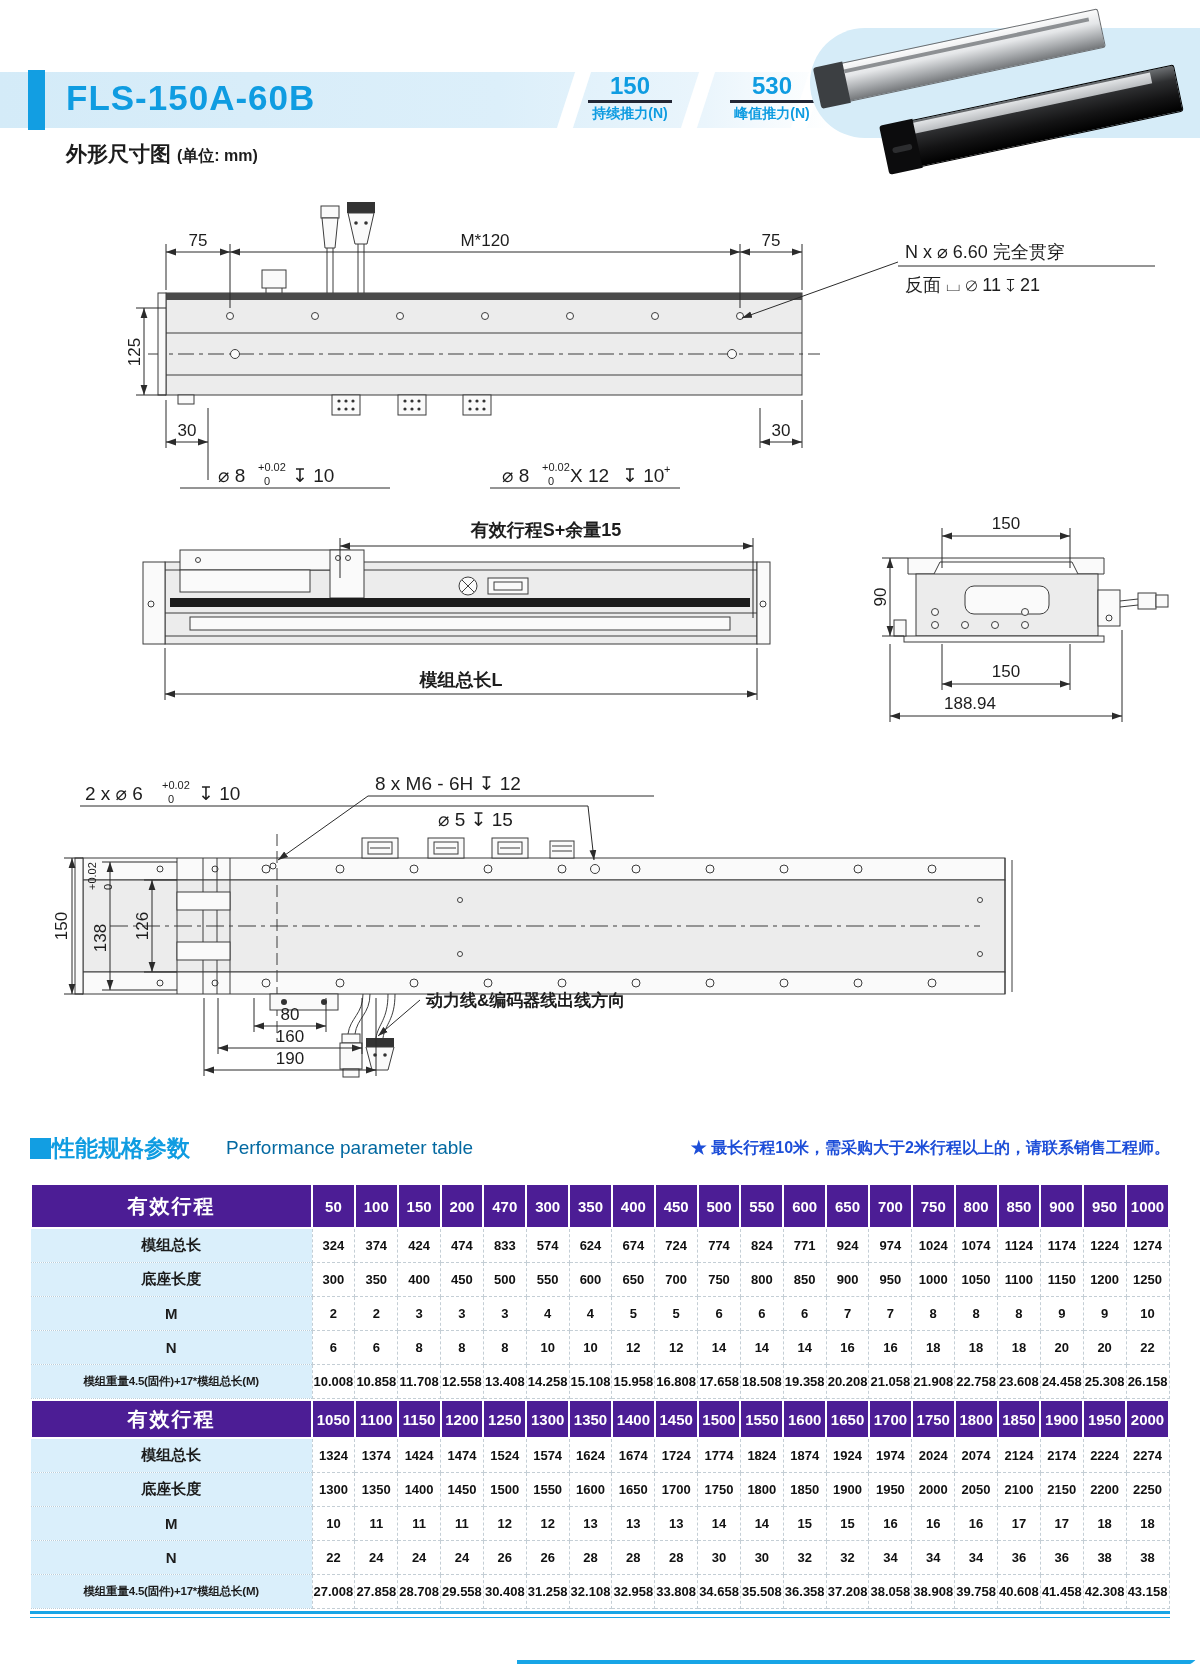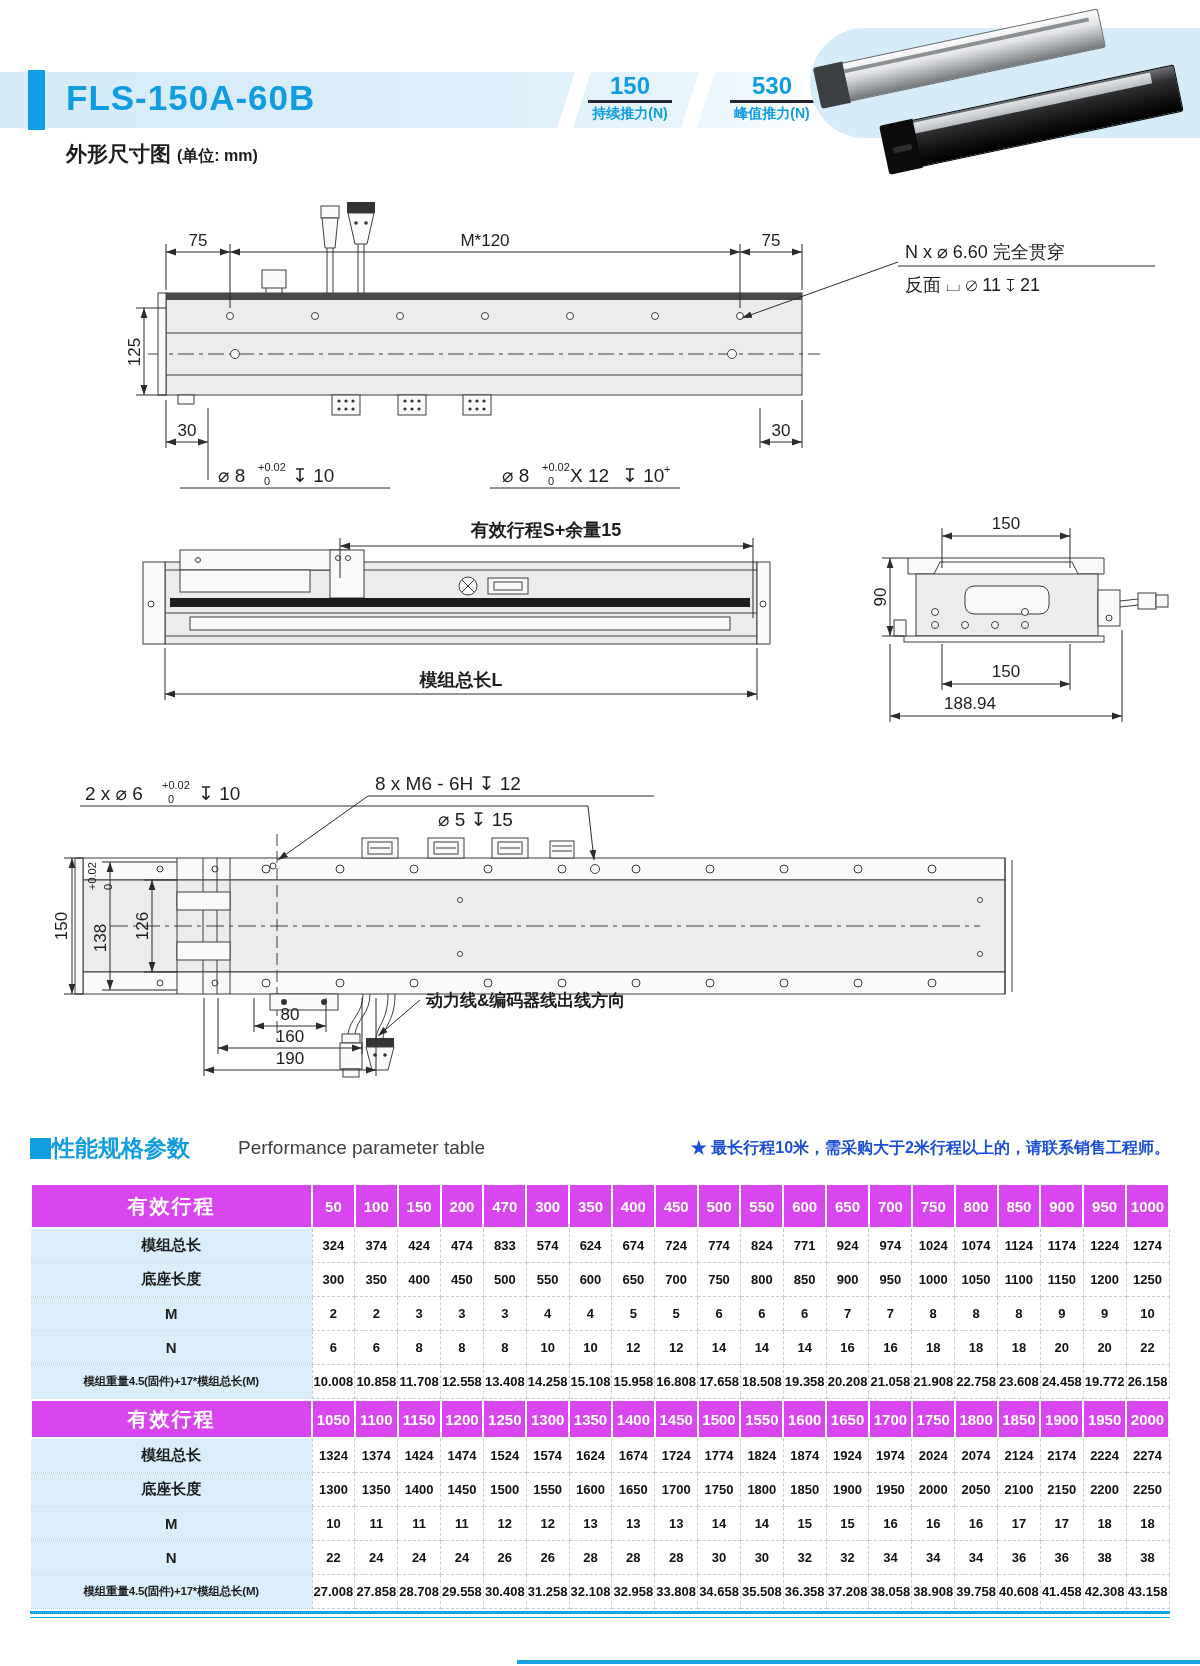--- a/index.html
+++ b/index.html
@@ -1,17 +1,17 @@
 <!DOCTYPE html>
 <html><head>
 <meta charset="utf-8">
 <style>
   * { margin:0; padding:0; box-sizing:border-box; }
   body { background:#fff; font-family:"Liberation Sans", sans-serif; }
-  .page { position:relative; width:1200px; height:1666px; background:#fff; overflow:hidden; }
+  .page { position:relative; width:1200px; height:1666px; background:#fff; overflow:hidden;border-radius:18px; }
 
   
   .band { position:absolute; left:0; top:72px; width:830px; height:56px;
           background:linear-gradient(90deg,#d4ebf8 0%,#dceffa 60%,#eaf5fc 85%,rgba(234,245,252,0) 100%); }
   .accent-bar { position:absolute; left:28px; top:70px; width:17px; height:60px; background:#129ee2; }
   .model-title { position:absolute; left:66px; top:78px; font-size:35px; font-weight:bold; color:#0f9ce1; letter-spacing:1px; }
   .band-notch { position:absolute; top:72px; width:16px; height:56px; background:#fff; transform:skewX(-18deg); }
   .stats { position:absolute; left:580px; top:73px; display:flex; gap:42px; }
   .stat { width:100px; text-align:center; }
   .stat .v { font-size:24px; font-weight:bold; color:#0f9ce1; line-height:26px; }
@@ -45,28 +45,28 @@
   .dim { stroke:#2b2b2b; stroke-width:1; fill:none; }
   .dimtxt { font-size:17px; }
   .anntxt { font-size:19px; }
   .toltxt { font-size:11px; }
   .cn { font-size:18px; }
 
   
   .sec { position:absolute; left:30px; top:1133px; width:1140px; height:36px; }
   .sec .sq { position:absolute; left:0; top:5px; width:21px; height:21px; background:#129ee2; }
   .sec .t { position:absolute; left:22px; top:0; font-size:23px; font-weight:bold; color:#0f9ce1; }
-  .sec .e { position:absolute; left:196px; top:4px; font-size:19px; color:#404040;margin-left:12px; }
+  .sec .e { position:absolute; left:196px; top:4px; font-size:19px; color:#0369a1; }
   .sec .note { position:absolute; right:0; top:5px; font-size:16px; font-weight:bold; color:#1d4ed8; }
 
   
   .tblwrap { position:absolute; left:30px; width:1140px; }
   table.spec { border-collapse:collapse; table-layout:fixed; width:1140px; }
   table.spec th, table.spec td { text-align:center; vertical-align:middle; overflow:hidden; }
-  table.spec thead th { background:#d946ef; color:#fff; border:2px solid #fff; height:44px; font-size:15px; font-weight:bold; }
+  table.spec thead th { background:#4c1d95; color:#fff; border:2px solid #fff; height:44px; font-size:15px; font-weight:bold; }
   .t2 table.spec thead th { height:38px; }
   table.spec thead th.lbl-head { font-size:20px; letter-spacing:2px; }
   table.spec tbody th.row-label { background:#daeffb; border:1px dotted #b9cdd9; border-left:none; font-size:15px; font-weight:bold; color:#1c1c1c; height:34px;margin-left:22px; }
   table.spec tbody th.row-label.small { font-size:11.5px; letter-spacing:-0.2px; }
   table.spec tbody td.val { background:#fff; border:1px dashed #c4ced5; font-size:13px; font-weight:bold; color:#111; height:34px; }
   .blue-rule { position:absolute; left:30px; width:1140px; height:7px;
                border-top:3px solid #18a5e6; border-bottom:1.5px solid #18a5e6; }
   .foot-note { position:absolute; left:30px; top:1633px; font-size:17px; font-weight:bold; color:#e60012; }
   .bottom-line { position:absolute; left:517px; top:1660px; width:683px; height:4px; background:#18a5e6; }
 </style>
@@ -588,21 +588,21 @@
             <td class="val">16.808</td>
             <td class="val">17.658</td>
             <td class="val">18.508</td>
             <td class="val">19.358</td>
             <td class="val">20.208</td>
             <td class="val">21.058</td>
             <td class="val">21.908</td>
             <td class="val">22.758</td>
             <td class="val">23.608</td>
             <td class="val">24.458</td>
-            <td class="val">19.772</td>
+            <td class="val">25.308</td>
             <td class="val">26.158</td>
           </tr>
         </tbody>
       </table>
   </div>
   <div class="tblwrap t2" style="top:1399px">
     <table class="spec">
         <colgroup>
           <col style="width: 281px;">
           <col>

